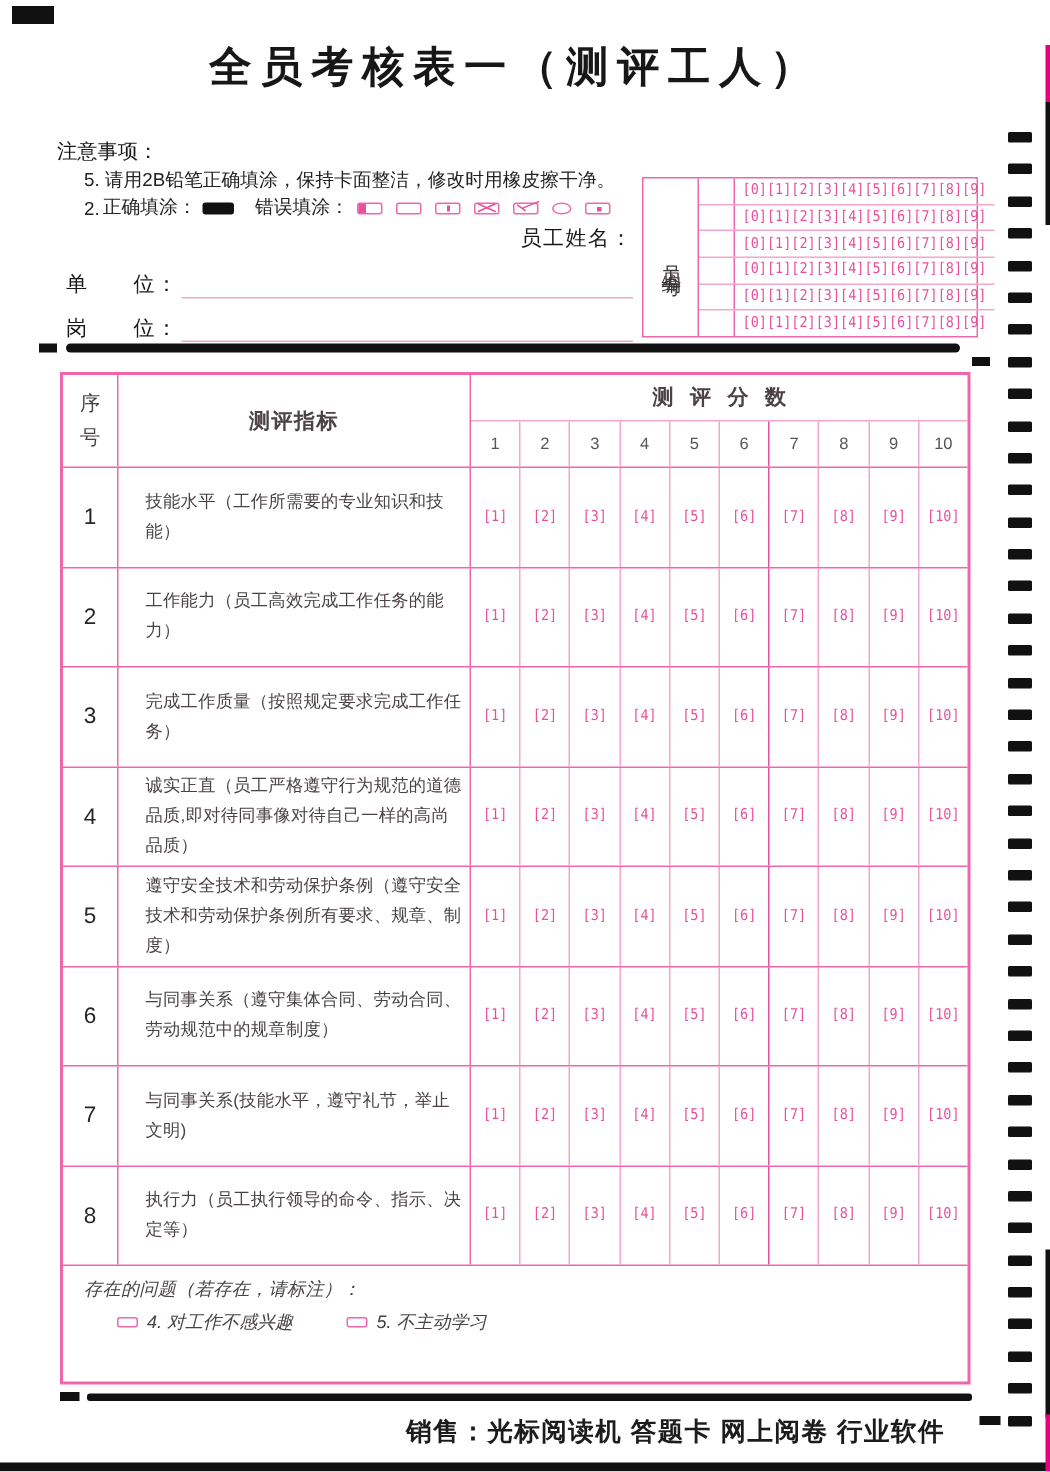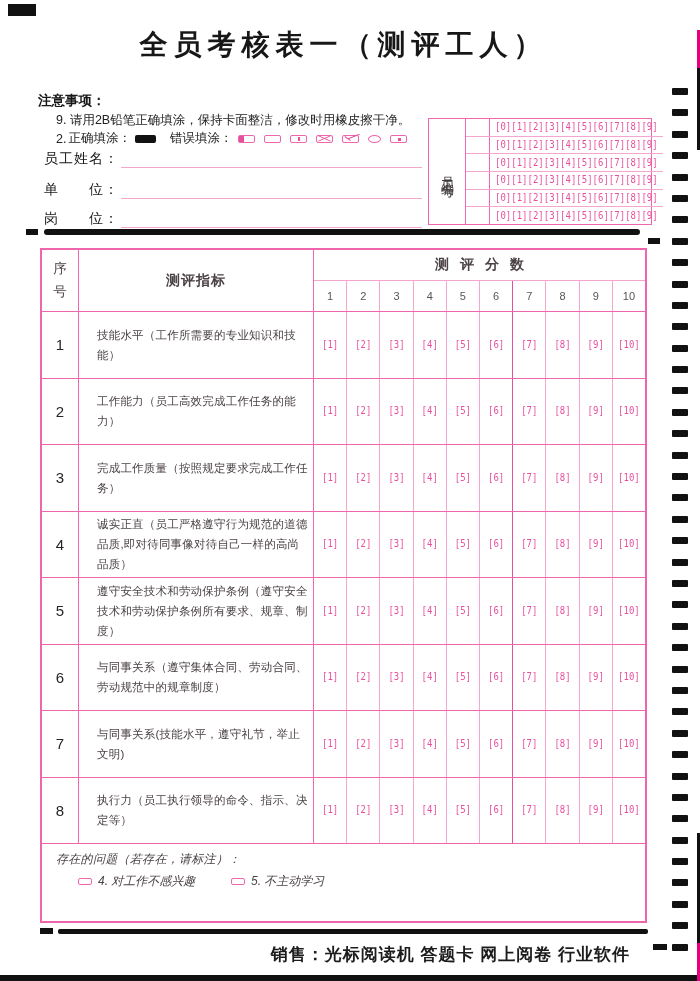--- a/index.html
+++ b/index.html
@@ -28,42 +28,42 @@
   .edge-black-top{left:697px;top:68px;width:3px;height:82px;}
   .edge-black-bot{left:697px;top:833px;width:3px;height:112px;}
   .edge-pink-top{position:absolute;left:697px;top:30px;width:3px;height:38px;background:#e5007f;}
   .edge-pink-bot{position:absolute;left:697px;top:943px;width:3px;height:38px;background:#e5007f;}
   .timing-track{position:absolute;left:672px;top:88px;width:16px;}
   .tmark{width:16px;height:7px;background:#111;margin-bottom:14.4px;border-radius:1px;}
 
   
   .title{position:absolute;left:40px;top:26px;width:607px;text-align:center;
          font-size:28px;font-weight:bold;letter-spacing:6px;color:var(--ink);}
-  .notes-h{position:absolute;left:38px;top:92px;font-size:13.5px;font-weight:bold;color:var(--ink);}
+  .notes-h{position:absolute;left:38px;top:92px;font-size:13.5px;font-weight:normal;color:var(--ink);}
   .note1{position:absolute;left:56px;top:112px;font-size:12.5px;color:#222;}
   .note2{position:absolute;left:56px;top:130px;display:flex;align-items:center;font-size:12.5px;color:#222;}
   .note2 .lbl{margin-right:2px;}
   .correct-mark{display:inline-block;width:21px;height:8px;background:#111;border-radius:2px;margin:0 14px 0 2px;}
   .wrong-marks{display:inline-flex;align-items:center;gap:9px;margin-left:4px;}
   .wm{position:relative;display:inline-block;width:17px;height:8px;border:1px solid var(--pm);border-radius:2px;}
   .wm-leftfill::before{content:"";position:absolute;left:0;top:0;width:5px;height:100%;background:var(--pd);}
   .wm-vline::before{content:"";position:absolute;left:7px;top:1px;width:2px;height:4px;background:var(--pd);}
   .wm-cross::before,.wm-cross::after{content:"";position:absolute;left:1px;top:2px;width:13px;height:1.4px;background:var(--pd);}
   .wm-cross::before{transform:rotate(24deg);}
   .wm-cross::after{transform:rotate(-24deg);}
   .wm-check::before{content:"";position:absolute;left:1px;top:2px;width:7px;height:1.4px;background:var(--pd);transform:rotate(35deg);}
   .wm-check::after{content:"";position:absolute;left:5px;top:0px;width:12px;height:1.4px;background:var(--pd);transform:rotate(-22deg);}
   .wm-ellipse{border-radius:50%;width:13px;}
   .wm-dot::before{content:"";position:absolute;left:7px;top:2.5px;width:2.5px;height:2.5px;background:var(--pd);}
 
   
   .field{position:absolute;left:44px;display:flex;width:378px;align-items:flex-end;}
   .field .flabel{font-size:14px;color:var(--ink);white-space:pre;letter-spacing:1px;}
   .field .fline{flex:1;border-bottom:1px solid var(--pl);height:15px;margin-left:2px;}
-  .f-name{top:150px;}
+  .f-name{top:150px;flex-direction:column;}
   .f-unit{top:181px;}
   .f-post{top:210px;}
 
   
   .emp-box{position:absolute;left:428px;top:118px;width:224px;height:107px;
            border:1.5px solid var(--pm);display:flex;background:#fff;}
   .emp-label{width:37px;border-right:1px solid var(--pm);display:flex;align-items:center;justify-content:center;
              writing-mode:vertical-rl;text-orientation:upright;font-size:13px;letter-spacing:3px;color:#3c3639;}
   .emp-grid{flex:1;display:flex;flex-direction:column;}
   .emp-row{flex:1;display:flex;border-bottom:1px solid var(--pl);}
@@ -171,21 +171,21 @@
       <div class="tmark"></div>
       <div class="tmark"></div>
       <div class="tmark"></div>
       <div class="tmark"></div>
       <div class="tmark"></div>
     </div>
 
   <div class="title">全员考核表一（测评工人）</div>
 
   <div class="notes-h">注意事项：</div>
-  <div class="note1">9. 请用2B铅笔正确填涂，保持卡面整洁，修改时用橡皮擦干净。</div>
+  <div class="note1">5. 请用2B铅笔正确填涂，保持卡面整洁，修改时用橡皮擦干净。</div>
   <div class="note2">
     <span class="lbl">2.</span>
     <span class="lbl">正确填涂：</span>
     <span class="correct-mark"></span>
     <span class="lbl">错误填涂：</span>
     <span class="wrong-marks">
         <span class="wm wm-leftfill"></span>
         <span class="wm"></span>
         <span class="wm wm-vline"></span>
         <span class="wm wm-cross"></span>

